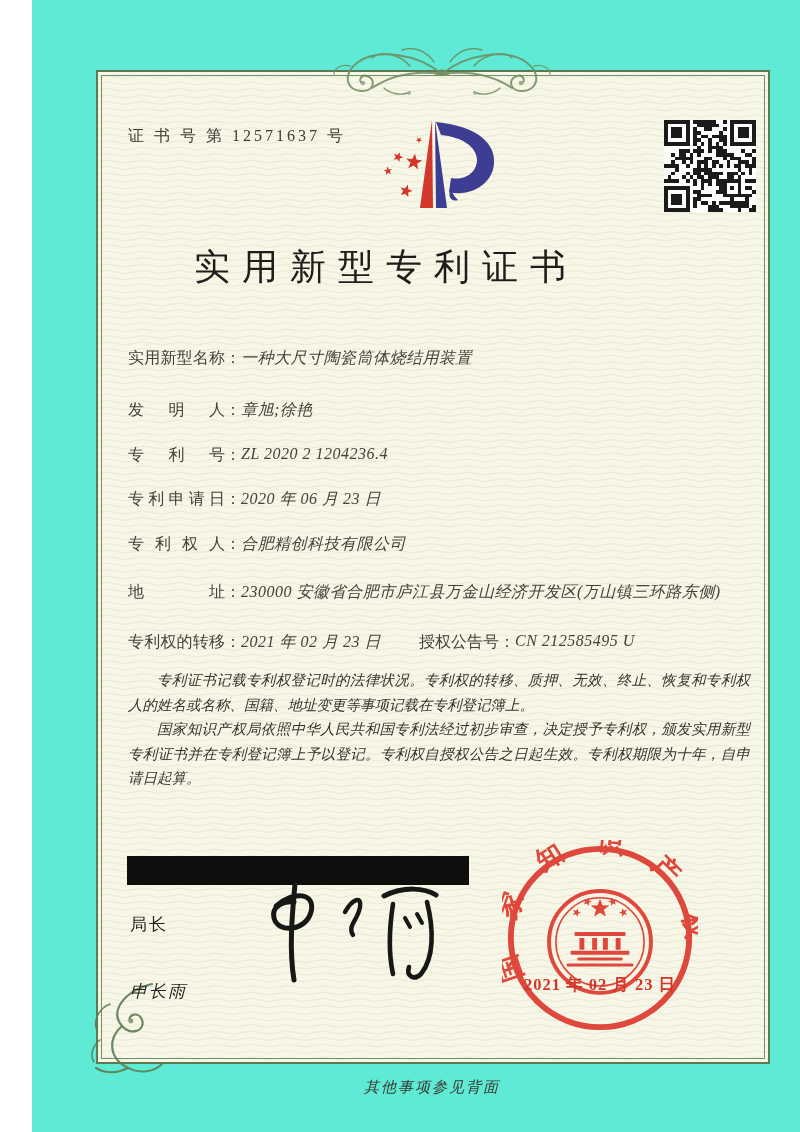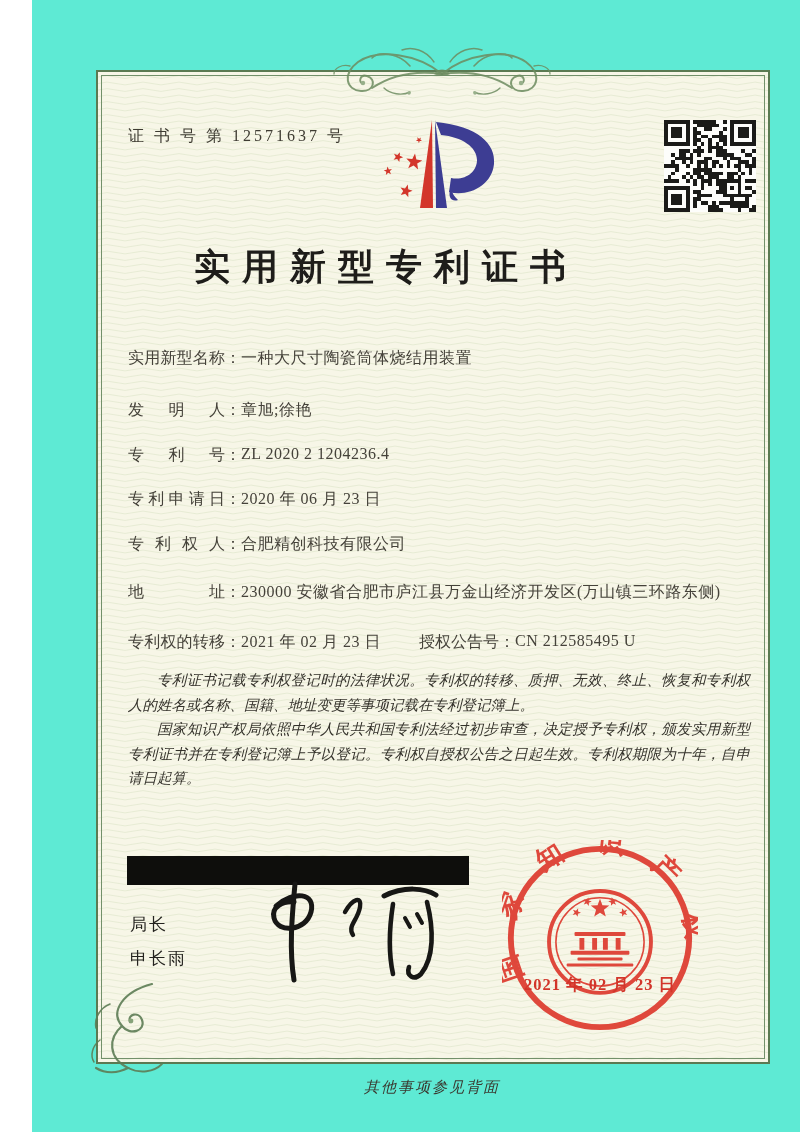--- a/index.html
+++ b/index.html
@@ -12,41 +12,41 @@
   .waves{position:absolute;inset:0;width:100%;height:100%;}
   
   .orn{position:absolute;pointer-events:none;}
   .orn-top{left:282px;top:36px;width:256px;height:70px;}
   .orn-bl{left:38px;top:978px;width:105px;height:105px;}
   
   .cert-no{position:absolute;left:96px;top:126px;font-size:16px;letter-spacing:3px;color:#3e3b32;}
   .logo{position:absolute;left:330px;top:110px;width:150px;height:112px;}
   .qr{position:absolute;left:632px;top:120px;width:92px;height:92px;background:#fdfdfb;padding:0;}
   .title{position:absolute;left:0;top:243px;width:696px;text-align:center;
-         font-size:36px;font-weight:700;letter-spacing:12px;text-indent:12px;color:#1e1d1a;}
+         font-size:36px;font-weight:400;letter-spacing:12px;text-indent:12px;color:#1e1d1a;}
   
   .fields{position:absolute;left:96px;top:0;width:620px;font-size:16px;color:#45423a;}
   .frow{position:absolute;left:0;width:620px;white-space:normal;}
   .lab{display:inline-block;width:97px;text-align:justify;text-align-last:justify;vertical-align:top;}
   .colon{display:inline-block;vertical-align:top;}
-  .val{display:inline-block;vertical-align:top;max-width:500px;letter-spacing:.5px;}
+  .val{display:inline-block;vertical-align:top;max-width:500px;letter-spacing:.5px;font-style:italic;}
   .f1{top:348px}.f2{top:400px}.f3{top:445px}.f4{top:489px}.f5{top:534px}
   .f6{top:582px}.f7{top:632px}
   .pair2{margin-left:38px;}
   
   .paras{position:absolute;left:96px;top:668px;width:622px;font-size:14.5px;line-height:24.5px;
          font-style:italic;color:#34322b;text-align:justify;}
   .paras p{margin:0;text-indent:2em;}
   
   .bar{position:absolute;left:95px;top:856px;width:342px;height:29px;background:#0e0e0c;}
   
   .sig-title{position:absolute;left:98px;top:913px;font-size:17px;letter-spacing:2px;color:#24231f;
              font-family:"Liberation Sans","DejaVu Sans",sans-serif;}
-  .sig-name{position:absolute;left:98px;top:947px;font-size:17px;letter-spacing:2px;color:#24231f;
-            font-family:"Liberation Sans","DejaVu Sans",sans-serif;}
+  .sig-name{position:absolute;left:98px;top:980px;font-size:17px;letter-spacing:2px;color:#24231f;
+            font-family:"Liberation Sans","DejaVu Sans",sans-serif;font-style:italic;}
   .signature{position:absolute;left:216px;top:876px;width:200px;height:112px;}
   
   .seal{position:absolute;left:470px;top:840px;width:196px;height:196px;}
   .seal-date{position:absolute;left:470px;top:974px;width:196px;text-align:center;
              font-size:16.5px;font-weight:700;color:#d2352a;letter-spacing:1px;}
   
   .page-no{position:absolute;left:0;top:1030px;width:800px;text-align:center;
            font-size:14.5px;color:#2f2d27;letter-spacing:2px;}
   .back-note{position:absolute;left:0;top:1078px;width:800px;text-align:center;
              font-size:15px;font-style:italic;color:#3a382f;letter-spacing:2px;}

